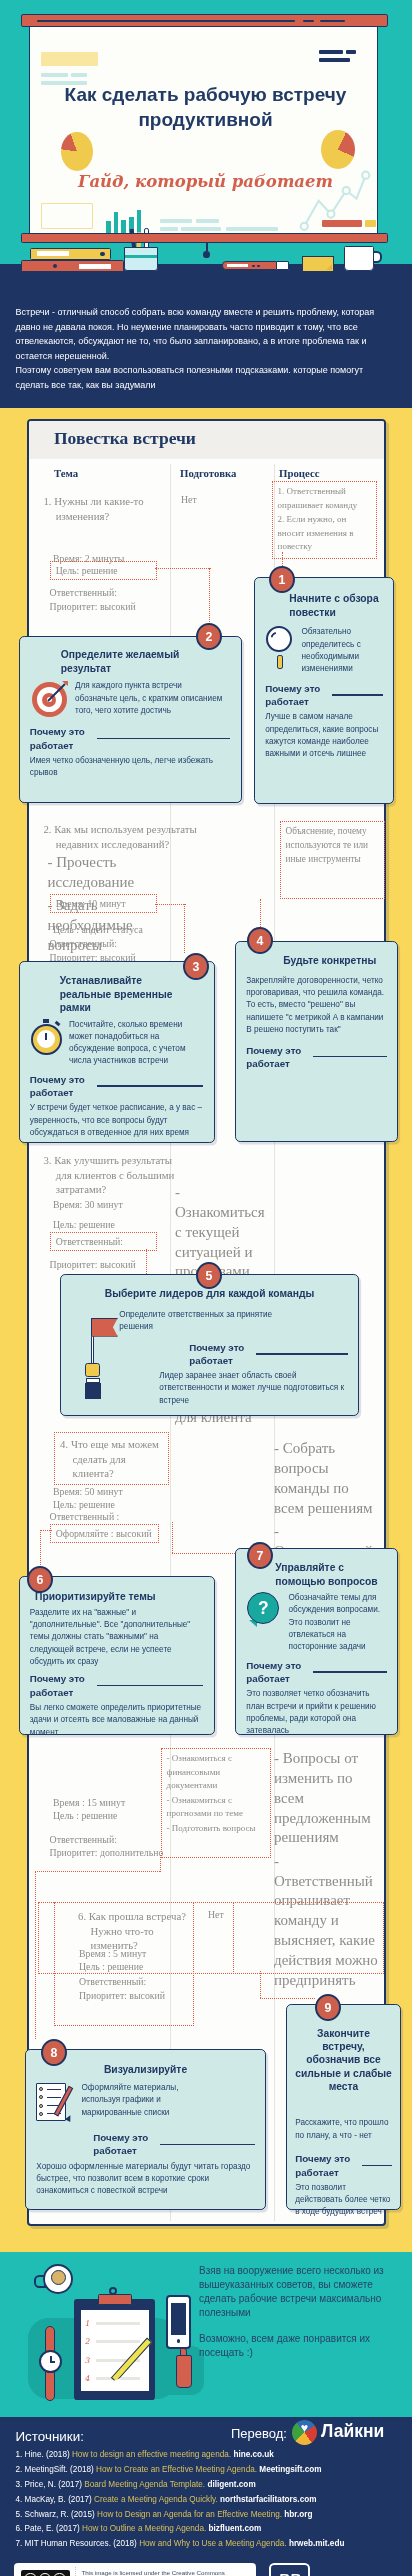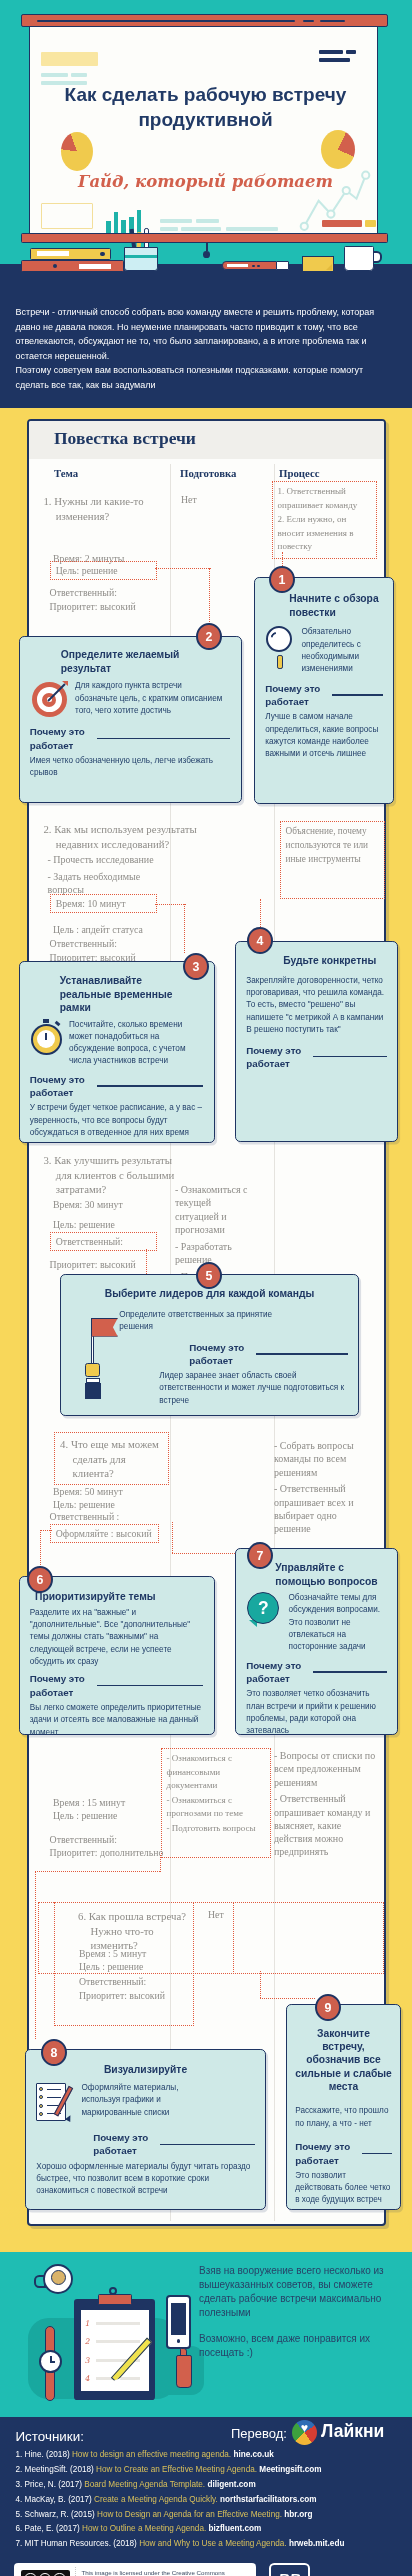--- a/index.html
+++ b/index.html
@@ -74,21 +74,21 @@
   .card-head { position:absolute; left:0; top:0; width:100%; height:38px; background:#f0efeb; border-radius:2.1px 2.1px 0 0; }
   .card-title { position:absolute; left:25px; top:7.2px; color:#1f3864; font-size:17.5px; font-weight:bold; font-family:"Liberation Serif","DejaVu Serif",serif; }
   .colsep { position:absolute; top:43px; width:1px; height:1757px; background:#e5e3de; }
   .sep1 { left:141px; } .sep2 { left:245px; }
   .colhead { position:absolute; top:46px; color:#1f3864; font-size:10.8px; font-weight:bold; font-family:"Liberation Serif","DejaVu Serif",serif; }
   .ch1 { left:25px; } .ch2 { left:151px; } .ch3 { left:250px; }
 
   .ser { font-family:"Liberation Serif","DejaVu Serif",serif; color:#8f8d89; }
   .topic { position:absolute; font-size:10.8px; line-height:1.32; padding-left:12.4px; text-indent:-12.4px; }
   .meta { position:absolute; font-size:9.8px; }
-  .blist { position:absolute; font-size:10px; line-height:1.32; }
+  .blist { position:absolute; font-size:15px; line-height:1.32; }
   .blist div { margin-bottom:3.6px; }
   .dotbox { border:1px dotted #e2593c; }
   .dbox { position:absolute; font-size:9px; line-height:1.5; padding:3.1px 4.6px; }
   .dbox div { margin-bottom:1px; }
   .metabox { position:absolute; font-size:9.8px; padding:3.1px 5.2px; }
 
   
   .cv { position:absolute; width:0; border-left:1.5px dotted #e2593c; z-index:2; }
   .chh { position:absolute; height:0; border-top:1.5px dotted #e2593c; z-index:2; }
 
@@ -322,21 +322,21 @@
         <div>- Собрать вопросы команды по всем решениям</div>
         <div>- Ответственный опрашивает всех и выбирает одно решение</div>
       </div>
 
       <div class="dbox dotbox ser blist" style="left:132px;top:1327px;width:110px;height:110px;position:absolute;">
         <div>- Ознакомиться с финансовыми документами</div>
         <div>- Ознакомиться с прогнозами по теме</div>
         <div>- Подготовить вопросы</div>
       </div>
       <div class="blist ser" style="left:245px;top:1328px;width:106px;">
-        <div>- Вопросы от списки по всем предложенным решениям</div>
+        <div>- Вопросы от изменить по всем предложенным решениям</div>
         <div>- Ответственный опрашивает команду и выясняет, какие действия можно предпринять</div>
       </div>
       <div class="meta ser" style="left:24px;top:1376px;">Время : 15 минут</div>
       <div class="meta ser" style="left:24px;top:1389px;">Цель : решение</div>
       <div class="meta ser" style="left:20.6px;top:1413px;">Ответственный:</div>
       <div class="meta ser" style="left:20.6px;top:1426px;">Приоритет: дополнительно</div>
 
       <div class="dotbox" style="position:absolute;left:9.3px;top:1481px;width:346px;height:72px;"></div>
       <div class="dotbox" style="position:absolute;left:25px;top:1481px;width:140px;height:124px;border-top:none;"></div>
       <div style="position:absolute;left:204px;top:1481px;height:72px;border-left:1px dotted #e2593c;"></div>
@@ -501,21 +501,21 @@
       <div class="why-row" style="margin-top:6.2px;margin-left:57px;">
           <div class="why-label">Почему это работает</div>
           <div class="why-line"></div>
         </div>
       <div class="why-text">Хорошо оформленные материалы будут читать гораздо быстрее, что позволит всем в короткие сроки ознакомиться с повесткой встречи</div>
     </div>
     <div class="numcircle" style="left:41px;top:1631px;">8</div>
 
     <div class="tip" style="left:286px;top:1596px;width:115px;height:206px;padding:7.2px 8.2px;">
       <div class="tip-title" style="text-align:center;margin-top:14.4px;">Закончите встречу, обозначив все сильные и слабые места</div>
-      <div class="tip-desc" style="margin-top:12px;">Расскажите, что прошло по плану, а что - нет</div>
+      <div class="tip-desc" style="margin-top:24px;">Расскажите, что прошло по плану, а что - нет</div>
       <div class="why-row" style="margin-top:10.3px;">
           <div class="why-label">Почему это работает</div>
           <div class="why-line"></div>
         </div>
       <div class="why-text">Это позволит действовать более четко в ходе будущих встреч</div>
     </div>
     <div class="numcircle" style="left:315px;top:1586px;">9</div>
 
   </section>
 

